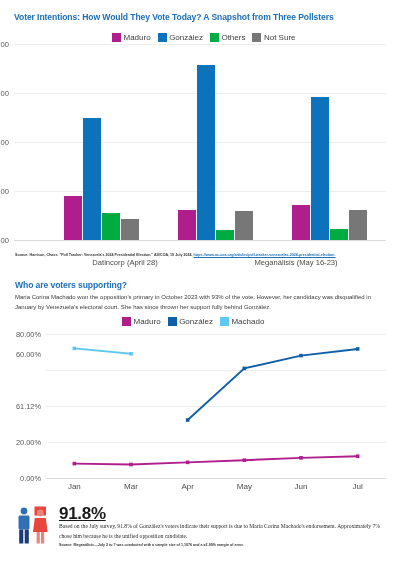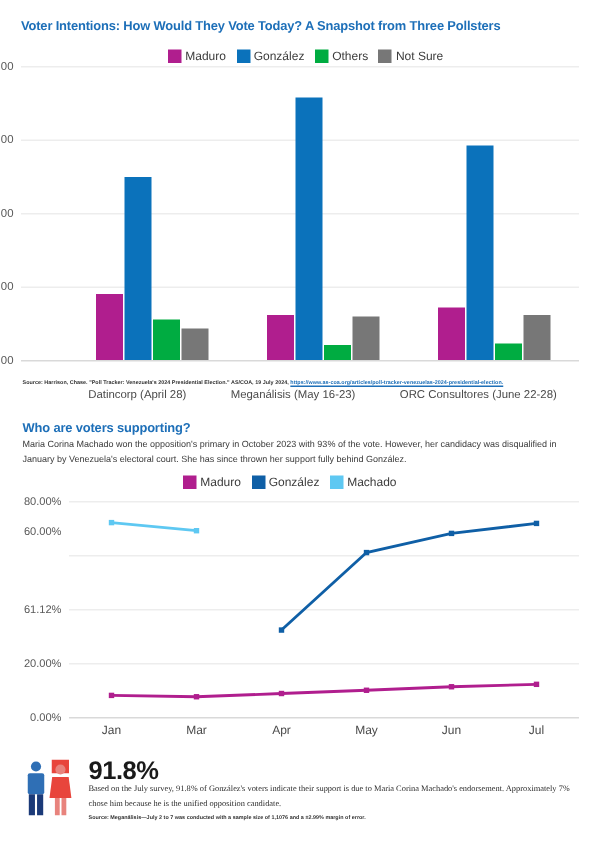--- a/index.html
+++ b/index.html
@@ -123,20 +123,21 @@
   .x2labels span { flex: 1; text-align: center; }
 
   
   #bigstat {
     position: absolute;
     left: 59px; top: 504px;
     font-size: 17px;
     font-weight: bold;
     color: #1a1a1a;
     letter-spacing: -0.3px;
+    text-decoration: underline;
   }
   #stat-body {
     position: absolute;
     left: 59px; top: 522px; width: 330px;
     font-size: 5.6px;
     color: #2b2b2b;
     line-height: 1.75;
     font-family: "Liberation Serif", serif;
   }
   #source2 { left: 59px; top: 543px; width: 330px; }
@@ -197,21 +198,20 @@
         <div class="bgroup">
           <div class="bar" style="height: 35.035px; background: rgb(176, 30, 142);"></div>
           <div class="bar" style="height: 143.08px; background: rgb(11, 114, 187);"></div>
           <div class="bar" style="height: 10.535px; background: rgb(0, 172, 65);"></div>
           <div class="bar" style="height: 29.89px; background: rgb(119, 119, 119);"></div>
         </div>
       </div>
     <div class="xlabels" id="chart1-xlabels">
         <span>Datincorp (April 28)</span>
         <span>Meganálisis (May 16-23)</span>
-        <span>ORC Consultores (June 22-28)</span>
       </div>
   </div>
 
   <div class="source" id="source1">
     <span>Source: Harrison, Chase. "Poll Tracker: Venezuela's 2024 Presidential Election." AS/COA, 19 July 2024, </span><a class="lnk" href="#">https://www.as-coa.org/articles/poll-tracker-venezuelas-2024-presidential-election.</a>
   </div>
 
   <div class="sec-title" id="sec2-title">Who are voters supporting?</div>
   <div id="sec2-body">Maria Corina Machado won the opposition's primary in October 2023 with 93% of the vote. However, her candidacy was disqualified in January by Venezuela's electoral court. She has since thrown her support fully behind González.</div>
 

